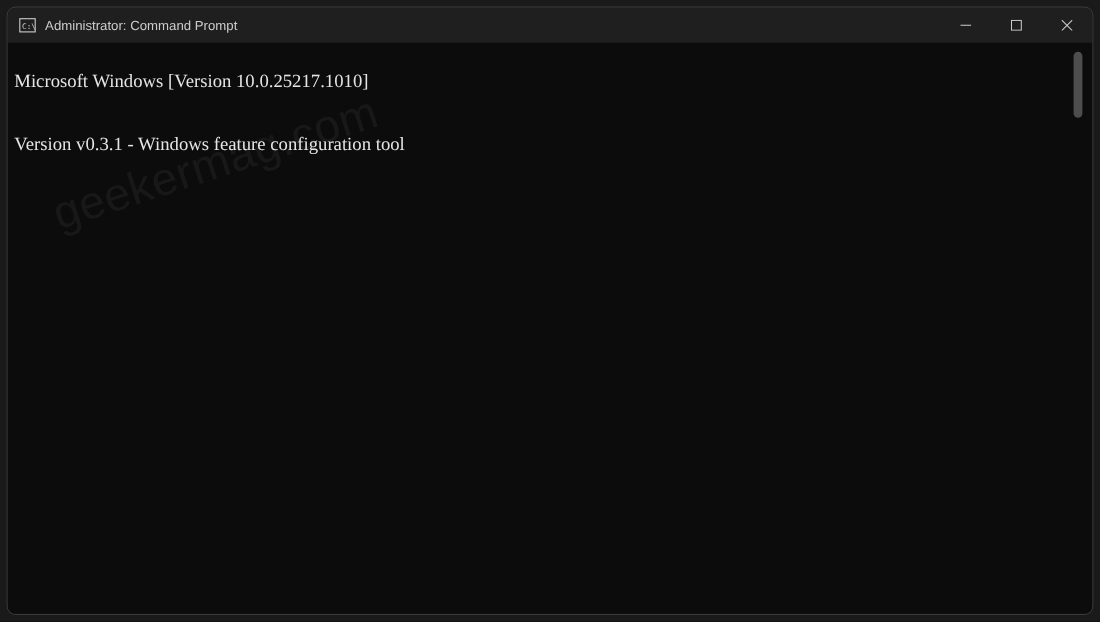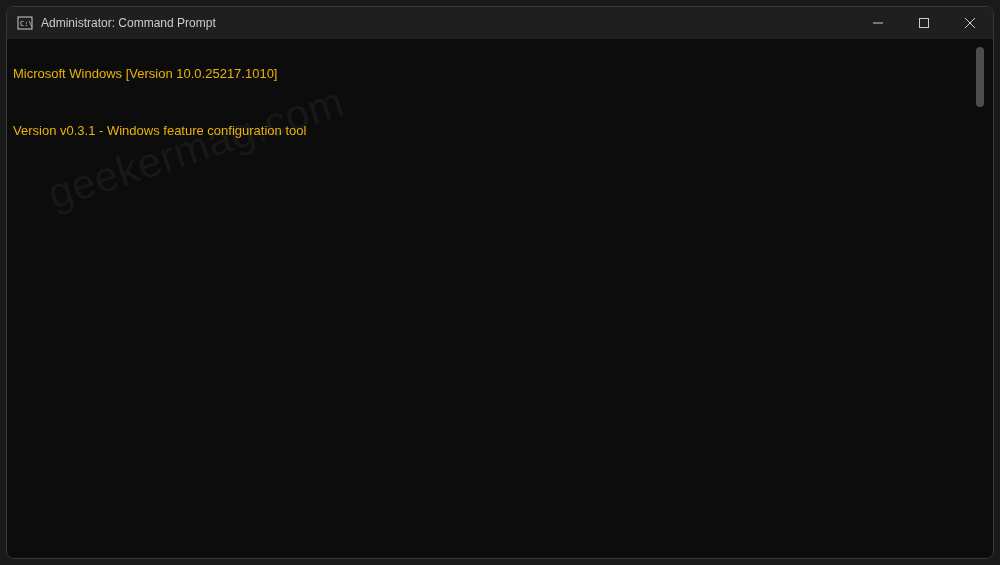--- a/index.html
+++ b/index.html
@@ -57,23 +57,23 @@
     }
     .win-btn svg { width: 10px; height: 10px; stroke: #cccccc; stroke-width: 1; fill: none; }
     .console-area {
       flex: 1;
       background: #0c0c0c;
       padding: 6px 6px 6px 6px;
       position: relative;
       display: flex;
     }
     .console-text {
-      color: #eab308;
-      font-family: Liberation Sans, sans-serif;
-      font-size: 13px;
+      color: #e5e5e5;
+      font-family: Liberation Serif, serif;
+      font-size: 17px;
       line-height: 19px;
       white-space: pre;
       flex: 1;
       padding-left: 0;
     }
     .scrollbar-track {
       width: 14px;
       background: #0c0c0c;
       position: relative;
       flex-shrink: 0;

